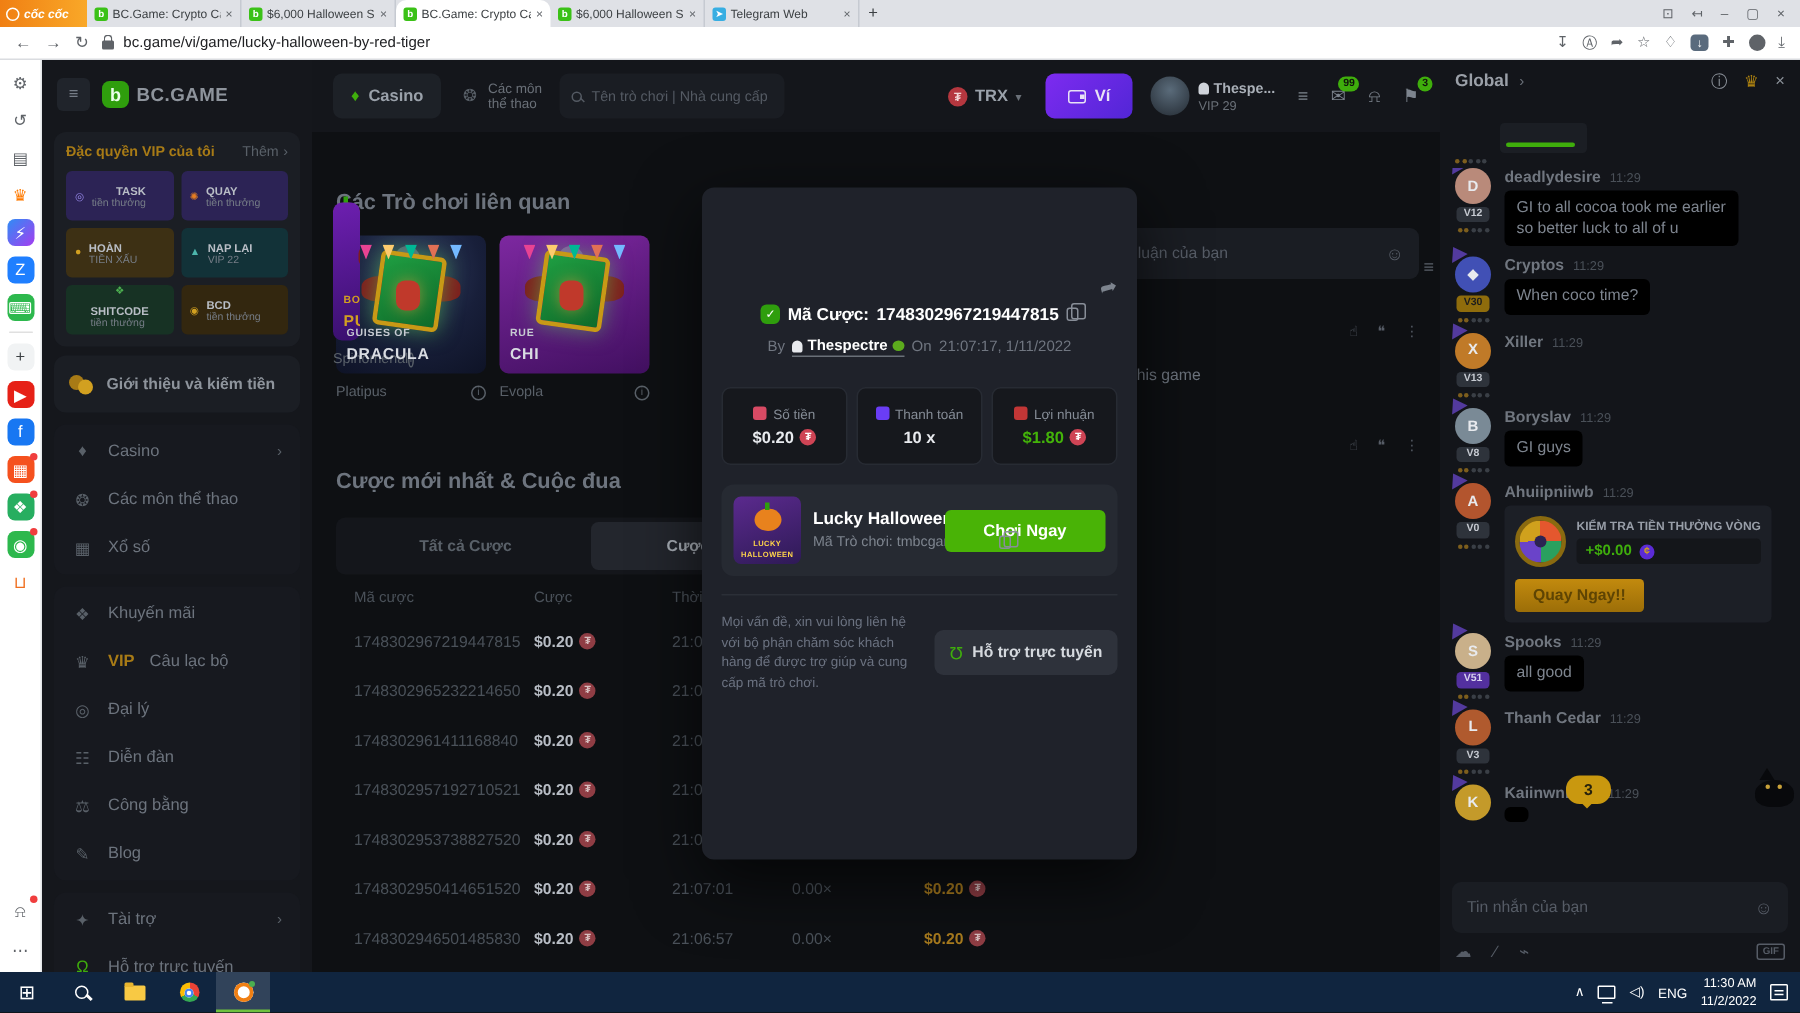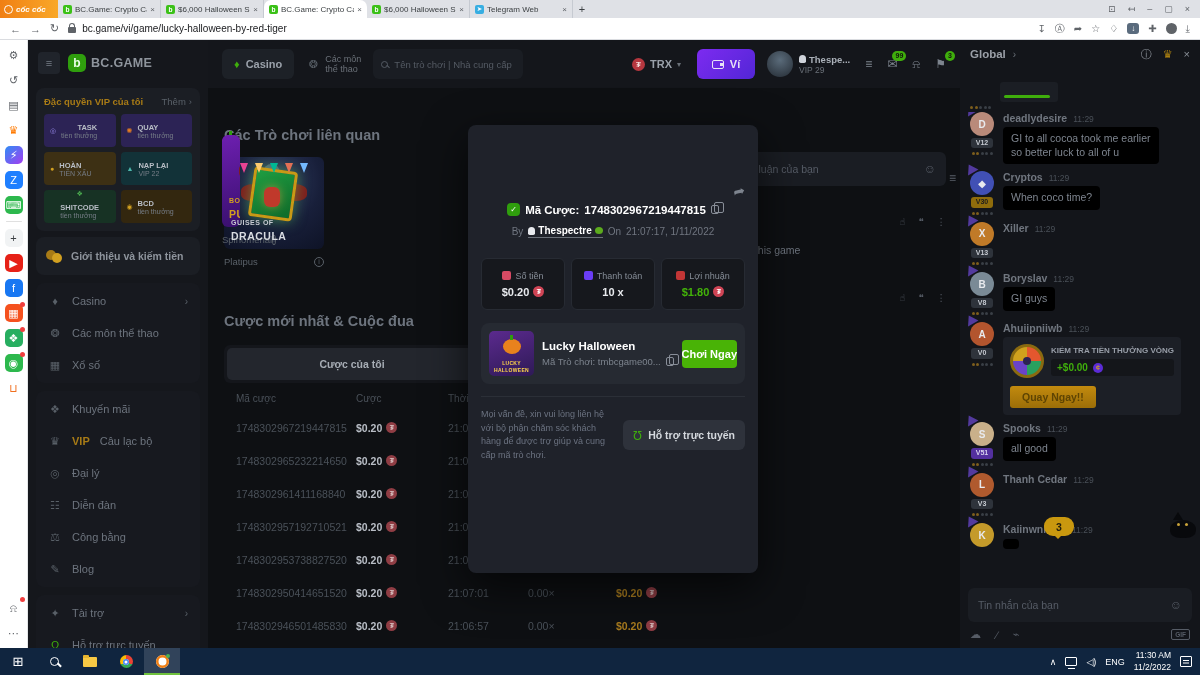--- a/index.html
+++ b/index.html
@@ -209,21 +209,21 @@
 .mcoin{width:11px;height:11px;border-radius:50%;background:#cf4455;color:#fff;font-size:7px;font-weight:bold;display:inline-flex;align-items:center;justify-content:center}
 .mcoin::before{content:"₮"}
 .gamecard{margin-top:13px;background:#262a32;border-radius:8px;padding:8px;display:flex;align-items:center;gap:8px}
 .thumb{width:45px;height:45px;border-radius:5px;background:linear-gradient(160deg,#5b2a8e,#2e1a56);position:relative;flex:none;overflow:hidden}
 .pumpkin{position:absolute;top:8px;left:14px;width:18px;height:15px;background:#e8821d;border-radius:50%}
 .pumpkin::before{content:'';position:absolute;top:-4px;left:7px;width:3px;height:5px;background:#2f9e0d}
 .tlabel{position:absolute;bottom:3px;width:100%;text-align:center;font-size:5px;font-weight:bold;color:#ffd54a;line-height:1.3;letter-spacing:.3px}
 .ginfo2{min-width:0}
 .gname{font-size:11.5px;font-weight:bold;color:#fff;white-space:nowrap}
 .gcode{margin-top:4px;font-size:9.5px;color:#7d848e;display:flex;align-items:center;gap:5px;white-space:nowrap}
-.playbtn{margin-left:auto;background:#49b306;color:#fff;font-weight:bold;font-size:11px;padding:8px 0;border-radius:4px;flex:none;white-space:nowrap}
+.playbtn{margin-left:auto;background:#49b306;color:#fff;font-weight:bold;font-size:11px;padding:8px 26px;border-radius:4px;flex:none;white-space:nowrap}
 .suprow{margin-top:12px;border-top:1px solid #2b2f37;padding-top:11px;display:flex;gap:10px}
 .suptext{flex:1;font-size:9px;color:#6b7280;line-height:1.5}
 .supbtn{align-self:center;background:#2e323b;border-radius:6px;padding:8px 10px;display:flex;align-items:center;gap:6px;flex:none}
 .hs{color:#3fae0c;font-size:12px;transform:rotate(180deg);display:inline-block}
 .supbtn b{font-size:10.5px;color:#d5d9de;white-space:nowrap}
 
 .taskbar{height:27px;background:#10253f;display:flex;align-items:center;color:#fff}
 .tbi{width:36px;height:27px;display:flex;align-items:center;justify-content:center;flex:none}
 .tbi.active{background:rgba(255,255,255,.14);box-shadow:inset 0 -2px 0 #6fc13d}
 .start{font-size:13px}
@@ -653,26 +653,49 @@
                 </span>
 
                 <span class="gtitle"><em>BOOK OF</em><b>PUMPKIN</b></span>
               </div>
               <div class="gprov">
                 <span>Spinomenal</span>
                 <span class="ginfo">i</span>
               </div>
             </div>
 
+            <div class="gcard rue">
+              <div class="gimg">
+                <i class="moon"></i>
+                <span class="bat">
+                  <i></i>
+                </span>
+                <span class="book"></span>
+                <span class="bunting">
+                  <i></i>
+                  <i></i>
+                  <i></i>
+                  <i></i>
+                  <i></i>
+                </span>
+                <i class="lantern"></i>
+                <span class="gtitle"><em>RUE</em><b>CHI</b></span>
+              </div>
+              <div class="gprov">
+                <span>Evopla</span>
+                <span class="ginfo">i</span>
+              </div>
+            </div>
 
         </div>
 
         <div class="bets">
           <div class="h2 betst">Cược mới nhất &amp; Cuộc đua</div>
           <div class="btabs">
+            <div class="btab">Tất cả Cược</div>
               <div class="btab active">Cược của tôi</div>
               <div class="btab">Người</div>
           </div>
           <div class="bhead">
             <span>Mã cược</span>
               <span>Cược</span>
               <span>Thời gian</span>
               <span></span>
               <span></span>
           </div>

